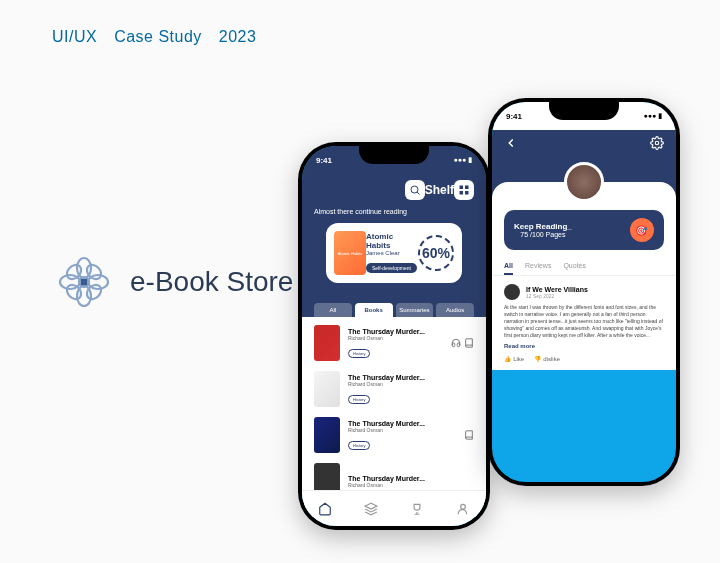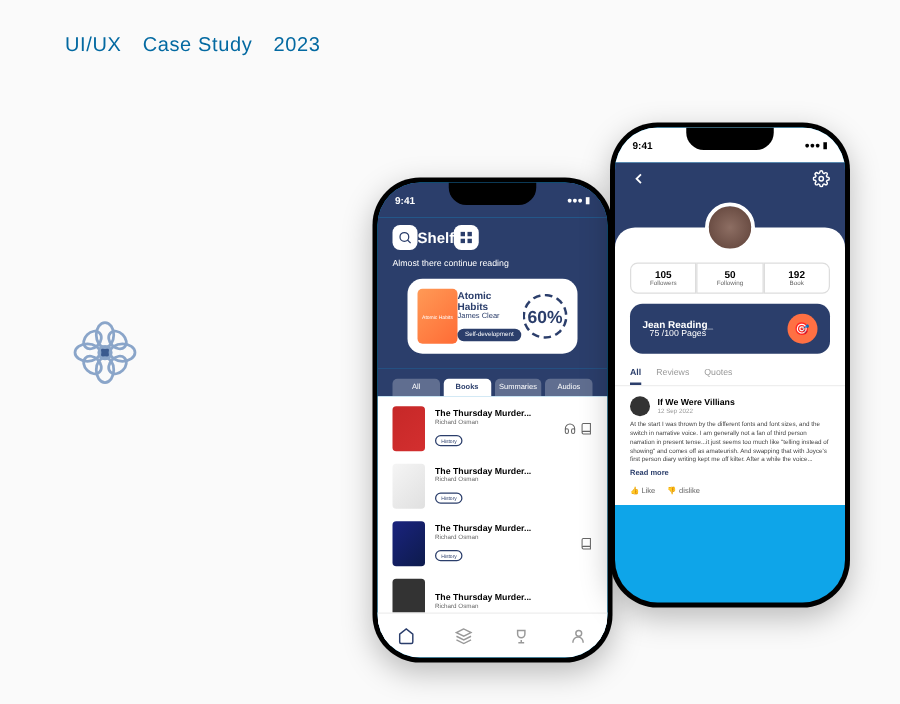--- a/index.html
+++ b/index.html
@@ -18,21 +18,21 @@
 
 .phone-left { top: 142px; left: 298px; }
 .phone-right { top: 98px; left: 488px; }
 
 .status-bar { height: 28px; display: flex; justify-content: space-between; align-items: center; padding: 0 14px; font-size: 8px; font-weight: 600; }
 .status-bar-dark { color: #fff; background: #2b3e6b; }
 .status-bar-light { color: #000; background: #fff; }
 .status-right { display: flex; gap: 2px; align-items: center; font-size: 7px; }
 
 .shelf-header { background: #2b3e6b; padding: 6px 12px 12px; color: #fff; }
-.shelf-top { display: flex; justify-content: flex-start; align-items: center; }
+.shelf-top { display: flex; justify-content: flex-end; align-items: center; }
 .shelf-title { font-size: 12px; font-weight: 600; }
 .icon-btn { width: 20px; height: 20px; background: #fff; border-radius: 6px; display: flex; align-items: center; justify-content: center; }
 .shelf-subtitle { font-size: 7px; margin-top: 8px; }
 
 .reading-card { background: #fff; border-radius: 12px; margin: 8px 12px 0; padding: 8px; display: flex; gap: 0; align-items: center; }
 .book-cover-sm { width: 32px; height: 44px; border-radius: 4px; background: linear-gradient(135deg,#ff9a56,#ff6b35); display: flex; align-items: center; justify-content: center; font-size: 4px; color: #fff; text-align: center; padding: 2px; }
 .book-info-sm { flex: 1; }
 .book-title-sm { font-size: 8px; font-weight: 600; color: #2b3e6b; }
 .book-author-sm { font-size: 6px; color: #2b3e6b; }
 .book-tag { display: inline-block; background: #2b3e6b; color: #fff; font-size: 5px; padding: 2px 6px; border-radius: 8px; margin-top: 3px; }
@@ -104,20 +104,21 @@
       <ellipse cx="32" cy="18" rx="7" ry="10"></ellipse>
       <ellipse cx="32" cy="46" rx="7" ry="10"></ellipse>
       <ellipse cx="18" cy="32" rx="10" ry="7"></ellipse>
       <ellipse cx="46" cy="32" rx="10" ry="7"></ellipse>
       <ellipse cx="22" cy="22" rx="8" ry="6" transform="rotate(-45 22 22)"></ellipse>
       <ellipse cx="42" cy="22" rx="8" ry="6" transform="rotate(45 42 22)"></ellipse>
       <ellipse cx="22" cy="42" rx="8" ry="6" transform="rotate(45 22 42)"></ellipse>
       <ellipse cx="42" cy="42" rx="8" ry="6" transform="rotate(-45 42 42)"></ellipse>
     </g>
   </svg>
+  <div class="logo-text">e-Book Store</div>
 </div>
 
 <div class="phone phone-left">
   <div class="phone-screen">
     <div class="notch"></div>
     <div class="status-bar status-bar-dark">
       <span>9:41</span>
       <span class="status-right">●●● ▮</span>
     </div>
     <div class="shelf-header">
@@ -234,37 +235,23 @@
             <polyline points="15 18 9 12 15 6"></polyline>
           </svg>
         <svg width="14" height="14" viewBox="0 0 24 24" fill="none" stroke="#fff" stroke-width="2">
             <circle cx="12" cy="12" r="3"></circle>
             <path d="M19.4 15a1.65 1.65 0 00.33 1.82l.06.06a2 2 0 11-2.83 2.83l-.06-.06a1.65 1.65 0 00-1.82-.33 1.65 1.65 0 00-1 1.51V21a2 2 0 11-4 0v-.09A1.65 1.65 0 009 19.4a1.65 1.65 0 00-1.82.33l-.06.06a2 2 0 11-2.83-2.83l.06-.06a1.65 1.65 0 00.33-1.82 1.65 1.65 0 00-1.51-1H3a2 2 0 110-4h.09A1.65 1.65 0 004.6 9a1.65 1.65 0 00-.33-1.82l-.06-.06a2 2 0 112.83-2.83l.06.06a1.65 1.65 0 001.82.33H9a1.65 1.65 0 001-1.51V3a2 2 0 114 0v.09a1.65 1.65 0 001 1.51 1.65 1.65 0 001.82-.33l.06-.06a2 2 0 112.83 2.83l-.06.06a1.65 1.65 0 00-.33 1.82V9a1.65 1.65 0 001.51 1H21a2 2 0 110 4h-.09a1.65 1.65 0 00-1.51 1z"></path>
           </svg>
       </div>
     </div>
     <div class="profile-card">
       <div class="avatar"></div>
-      <div class="stats">
-        <div class="stat">
-          <div class="stat-num">105</div>
-          <div class="stat-lbl">Followers</div>
-        </div>
-        <div class="stat">
-          <div class="stat-num">50</div>
-          <div class="stat-lbl">Following</div>
-        </div>
-        <div class="stat">
-          <div class="stat-num">192</div>
-          <div class="stat-lbl">Book</div>
-        </div>
-      </div>
       <div class="reading-goal">
         <div>
-          <div class="goal-text">Jean Reading_</div>
+          <div class="goal-text">Keep Reading_</div>
           <div class="goal-pages">75 /100 Pages</div>
         </div>
         <div class="goal-target">🎯</div>
       </div>
       <div class="profile-tabs">
         <div class="ptab active">All</div>
         <div class="ptab">Reviews</div>
         <div class="ptab">Quotes</div>
       </div>
       <div class="review" style="text-align:left">

